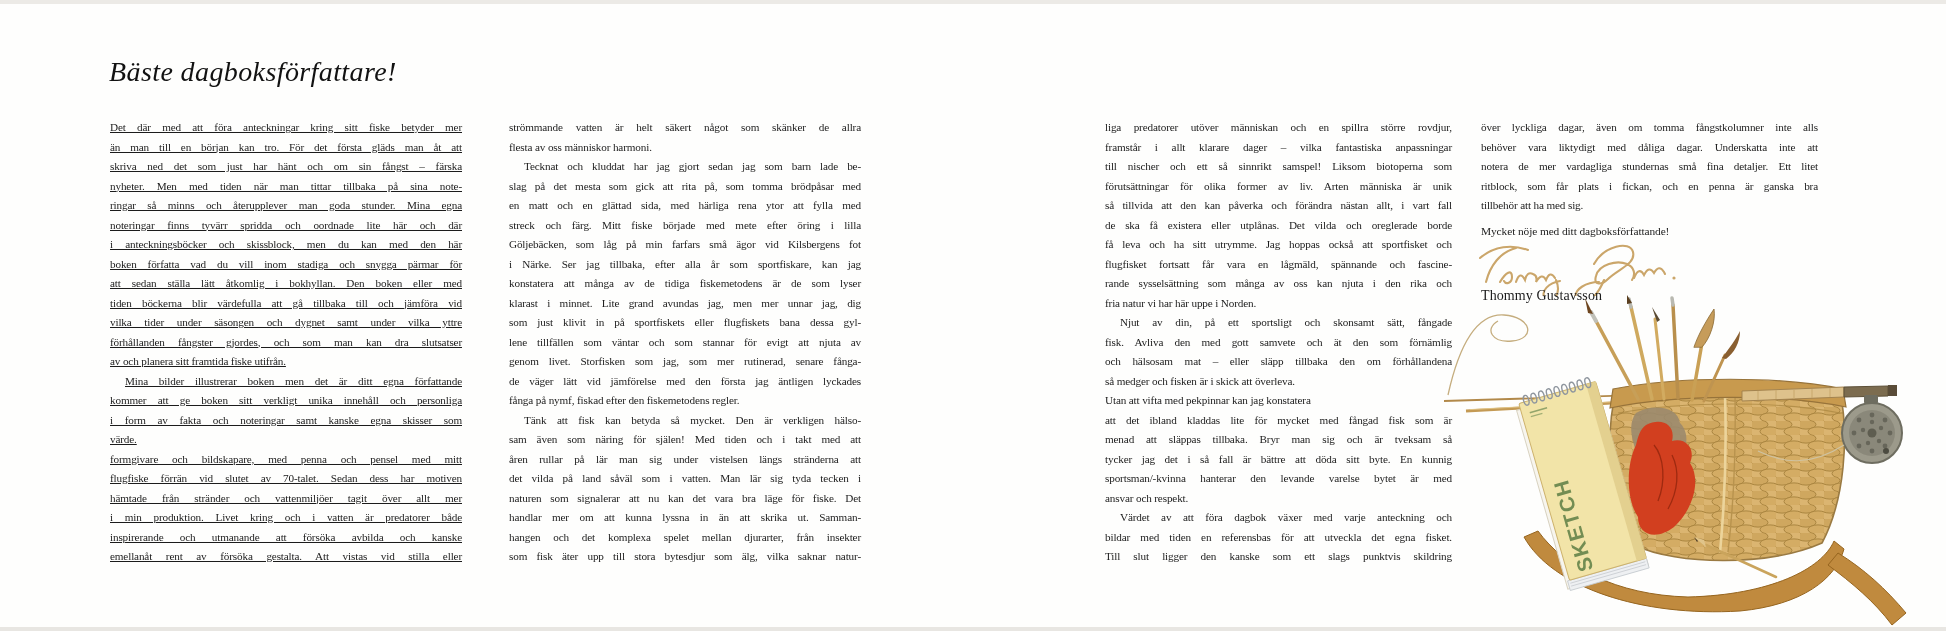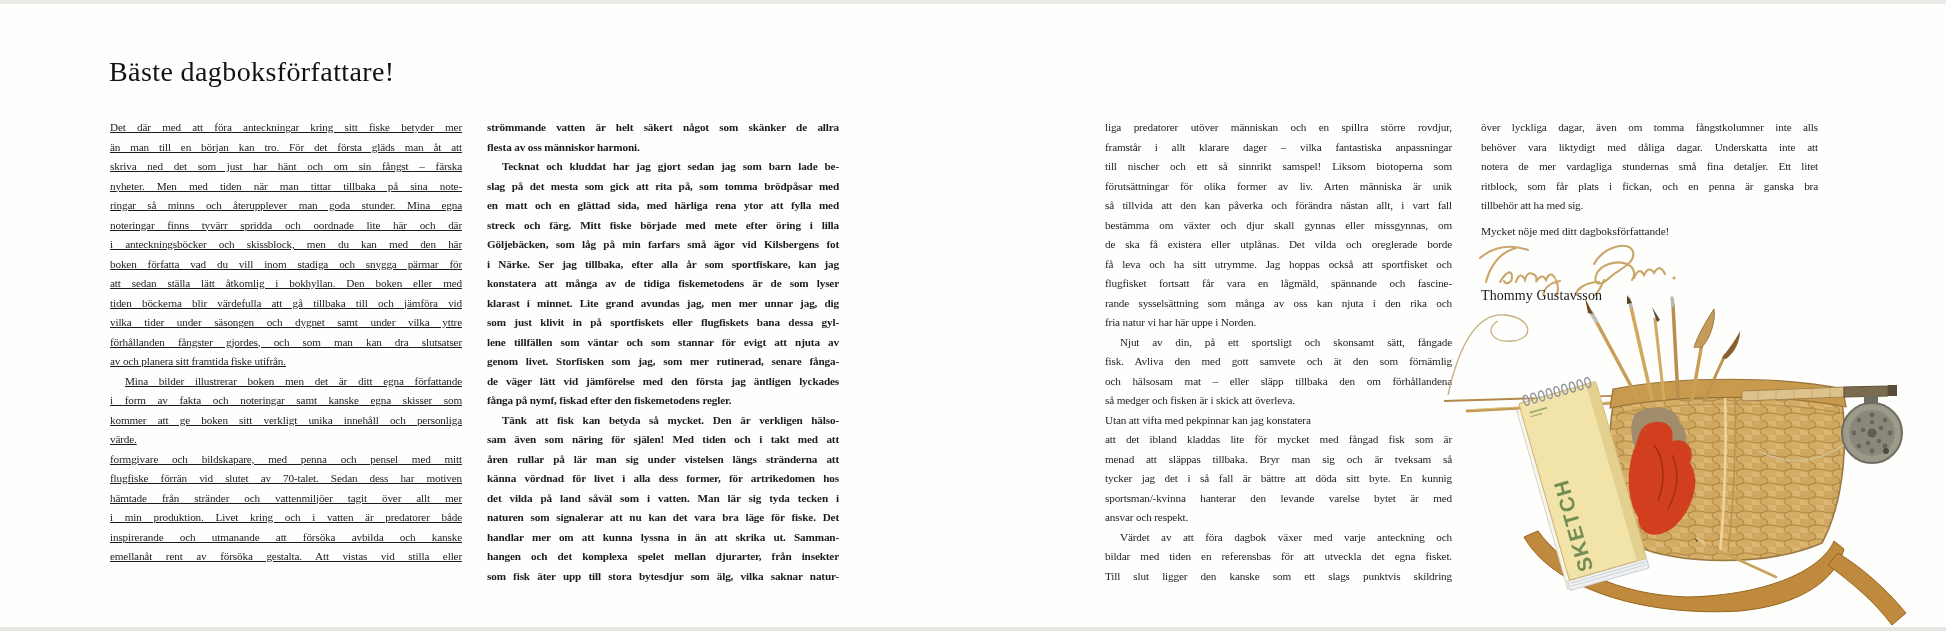--- a/index.html
+++ b/index.html
@@ -7,25 +7,25 @@
     width:1946px;height:631px;position:relative;overflow:hidden;
     background:#fefefd;
     font-family:"Liberation Serif","DejaVu Serif",serif;
     color:#1c1c1c;
   }
   .edge{position:absolute;left:0;width:1946px;background:#eceae6;}
   .edge.top{top:0;height:4px;}
   .edge.bottom{bottom:0;height:4px;background:#e8e6e2;}
   .title{
     position:absolute;left:109px;top:56px;margin:0;
-    font-size:28px;font-weight:500;letter-spacing:.4px;color:#121212;
+    font-size:28px;font-weight:500;font-style:italic;letter-spacing:.4px;color:#121212;
   }
   .col{position:absolute;top:118px;width:352px;}
   .col.c1{left:110px;text-decoration:underline;}
-  .col.c2{left:487px;font-weight:bold;}
+  .col.c2{left:509px;}
   .col.c3{left:1086px;width:347px;margin-left:19px;}
   .col.c4{left:1481px;width:337px;}
   .line{
     height:19.5px;
     font-size:11.2px;line-height:19.5px;letter-spacing:-0.15px;
     text-align:justify;text-align-last:justify;text-justify:inter-word;
     white-space:normal;
   }
   .line.ind{padding-left:15px;}
   .line.end{text-align-last:left;}
@@ -56,22 +56,22 @@
     <div class="line">ringar så minns och återupplever man goda stunder. Mina egna</div>
     <div class="line">noteringar finns tyvärr spridda och oordnade lite här och där</div>
     <div class="line">i anteckningsböcker och skissblock, men du kan med den här</div>
     <div class="line">boken författa vad du vill inom stadiga och snygga pärmar för</div>
     <div class="line">att sedan ställa lätt åtkomlig i bokhyllan. Den boken eller med</div>
     <div class="line">tiden böckerna blir värdefulla att gå tillbaka till och jämföra vid</div>
     <div class="line">vilka tider under säsongen och dygnet samt under vilka yttre</div>
     <div class="line">förhållanden fångster gjordes, och som man kan dra slutsatser</div>
     <div class="line end">av och planera sitt framtida fiske utifrån.</div>
     <div class="line ind">Mina bilder illustrerar boken men det är ditt egna författande</div>
+    <div class="line">kommer att ge boken sitt verkligt unika innehåll och personliga</div>
     <div class="line">i form av fakta och noteringar samt kanske egna skisser som</div>
-    <div class="line">kommer att ge boken sitt verkligt unika innehåll och personliga</div>
     <div class="line end">värde.</div>
     <div class="line">formgivare och bildskapare, med penna och pensel med mitt</div>
     <div class="line">flugfiske förrän vid slutet av 70-talet. Sedan dess har motiven</div>
     <div class="line">hämtade från stränder och vattenmiljöer tagit över allt mer</div>
     <div class="line">i min produktion. Livet kring och i vatten är predatorer både</div>
     <div class="line">inspirerande och utmanande att försöka avbilda och kanske</div>
     <div class="line">emellanåt rent av försöka gestalta. Att vistas vid stilla eller</div>
   </div>
 <div class="col c2">
     <div class="line">strömmande vatten är helt säkert något som skänker de allra</div>
@@ -85,34 +85,32 @@
     <div class="line">konstatera att många av de tidiga fiskemetodens är de som lyser</div>
     <div class="line">klarast i minnet. Lite grand avundas jag, men mer unnar jag, dig</div>
     <div class="line">som just klivit in på sportfiskets eller flugfiskets bana dessa gyl-</div>
     <div class="line">lene tillfällen som väntar och som stannar för evigt att njuta av</div>
     <div class="line">genom livet. Storfisken som jag, som mer rutinerad, senare fånga-</div>
     <div class="line">de väger lätt vid jämförelse med den första jag äntligen lyckades</div>
     <div class="line end">fånga på nymf, fiskad efter den fiskemetodens regler.</div>
     <div class="line ind">Tänk att fisk kan betyda så mycket. Den är verkligen hälso-</div>
     <div class="line">sam även som näring för själen! Med tiden och i takt med att</div>
     <div class="line">åren rullar på lär man sig under vistelsen längs stränderna att</div>
-    <div class="line">känna vördnad för livet i alla dess former, för artrikedomen hos</div>
     <div class="line">det vilda på land såväl som i vatten. Man lär sig tyda tecken i</div>
     <div class="line">naturen som signalerar att nu kan det vara bra läge för fiske. Det</div>
     <div class="line">handlar mer om att kunna lyssna in än att skrika ut. Samman-</div>
     <div class="line">hangen och det komplexa spelet mellan djurarter, från insekter</div>
     <div class="line">som fisk äter upp till stora bytesdjur som älg, vilka saknar natur-</div>
   </div>
 <div class="col c3">
     <div class="line">liga predatorer utöver människan och en spillra större rovdjur,</div>
     <div class="line">framstår i allt klarare dager – vilka fantastiska anpassningar</div>
     <div class="line">till nischer och ett så sinnrikt samspel! Liksom biotoperna som</div>
     <div class="line">förutsättningar för olika former av liv. Arten människa är unik</div>
     <div class="line">så tillvida att den kan påverka och förändra nästan allt, i vart fall</div>
-    <div class="line">bestämma om växter och djur skall gynnas eller missgynnas, om</div>
     <div class="line">de ska få existera eller utplånas. Det vilda och oreglerade borde</div>
     <div class="line">få leva och ha sitt utrymme. Jag hoppas också att sportfisket och</div>
     <div class="line">flugfisket fortsatt får vara en lågmäld, spännande och fascine-</div>
     <div class="line">rande sysselsättning som många av oss kan njuta i den rika och</div>
     <div class="line end">fria natur vi har här uppe i Norden.</div>
     <div class="line ind">Njut av din, på ett sportsligt och skonsamt sätt, fångade</div>
     <div class="line">fisk. Avliva den med gott samvete och ät den som förnämlig</div>
     <div class="line">och hälsosam mat – eller släpp tillbaka den om förhållandena</div>
     <div class="line end">så medger och fisken är i skick att överleva.</div>
     <div class="line end">Utan att vifta med pekpinnar kan jag konstatera</div>

